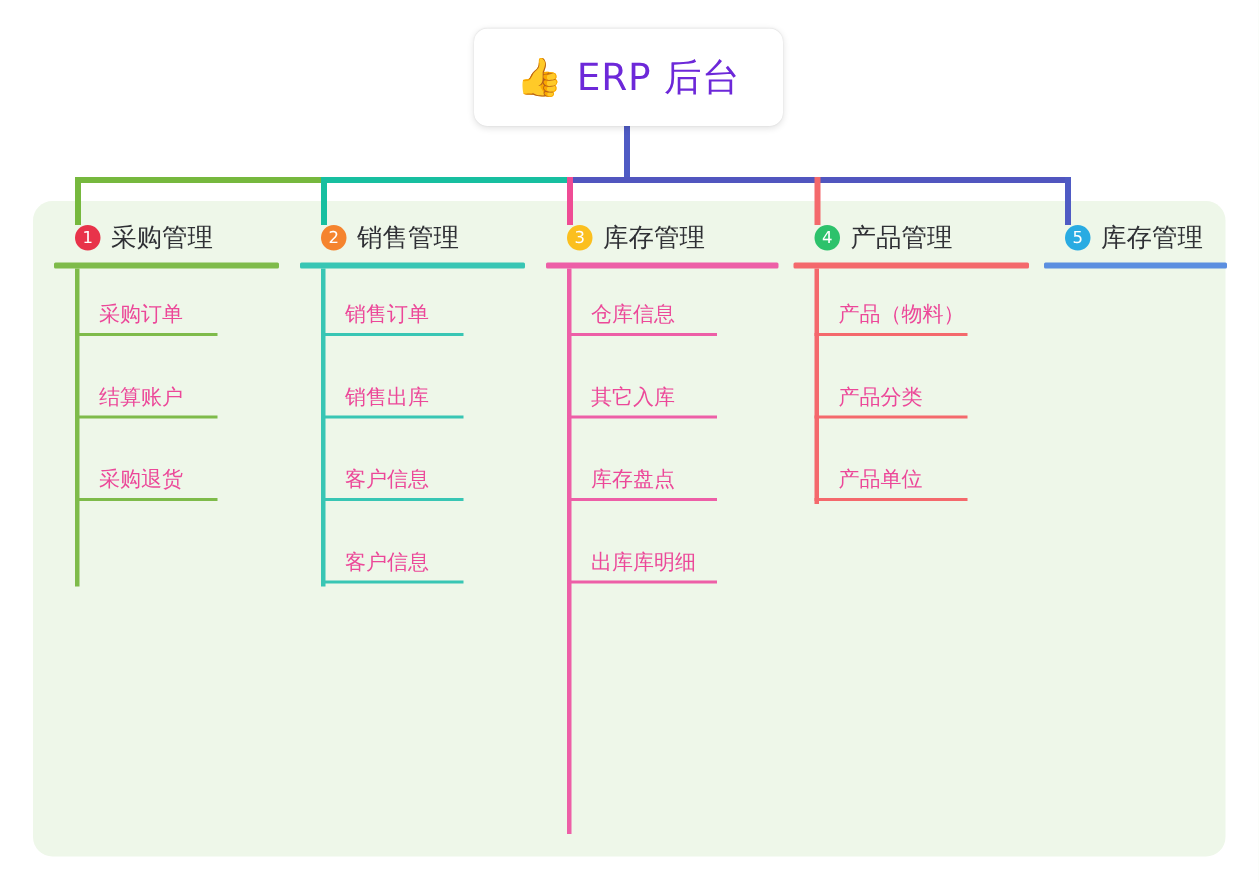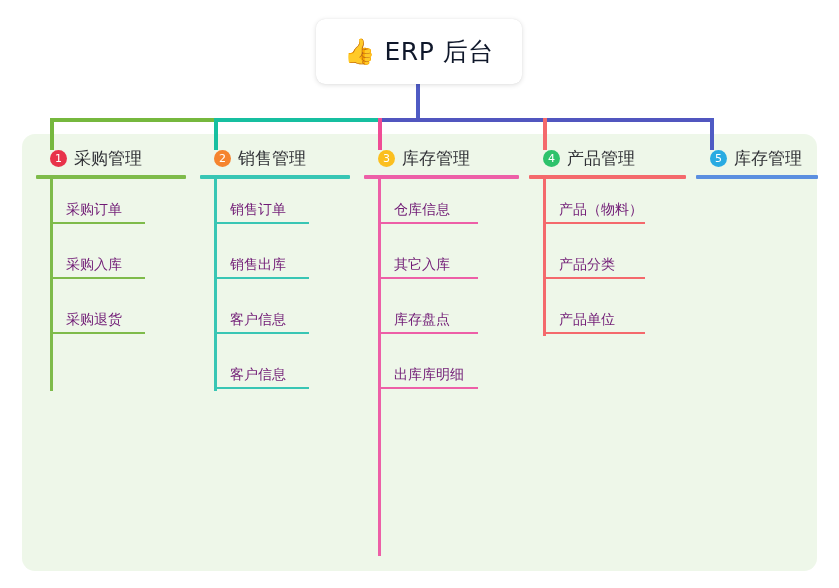--- a/index.html
+++ b/index.html
@@ -33,21 +33,21 @@
     z-index: 5;
   }
   #root-card .thumb {
     font-size: 25px;
     line-height: 1;
     color: #F5B224;
   }
   #root-card .root-title {
     font-size: 25px;
     letter-spacing: 0.5px;
-    color: #0f172a;
+    color: #6d28d9;
     white-space: nowrap;
   }
 
   
   .conn {
     position: absolute;
     z-index: 2;
   }
   .v-stem { width: 4px; }
   .h-seg  { height: 4px; }
@@ -111,21 +111,21 @@
   .leaf {
     position: relative;
     height: 55px;
     box-sizing: border-box;
   }
   .leaf-label {
     position: absolute;
     left: 30px;
     bottom: 15px;
     font-size: 14px;
-    color: #701a75;
+    color: #ec4899;
     white-space: nowrap;
   }
   .leaf-line {
     position: absolute;
     left: 14px;
     bottom: 10px;
     height: 2px;
   }
 </style>
 </head>
@@ -157,21 +157,21 @@
         <span class="col-title">采购管理</span>
       </div>
       <div class="col-underline" style="background: rgb(126, 187, 74); width: 150px;"></div>
       <div class="col-body">
         <div class="col-spine" style="background: rgb(126, 187, 74); height: 212px;"></div>
         <div class="leaf">
           <span class="leaf-label">采购订单</span>
           <div class="leaf-line" style="background: rgb(126, 187, 74); width: 95px;"></div>
         </div>
         <div class="leaf">
-          <span class="leaf-label">采购入库</span>
+          <span class="leaf-label">结算账户</span>
           <div class="leaf-line" style="background: rgb(126, 187, 74); width: 95px;"></div>
         </div>
         <div class="leaf">
           <span class="leaf-label">采购退货</span>
           <div class="leaf-line" style="background: rgb(126, 187, 74); width: 95px;"></div>
         </div>
       </div>
     </div>
     <div class="column" style="left: 200px; width: 150px;">
       <div class="col-head">

